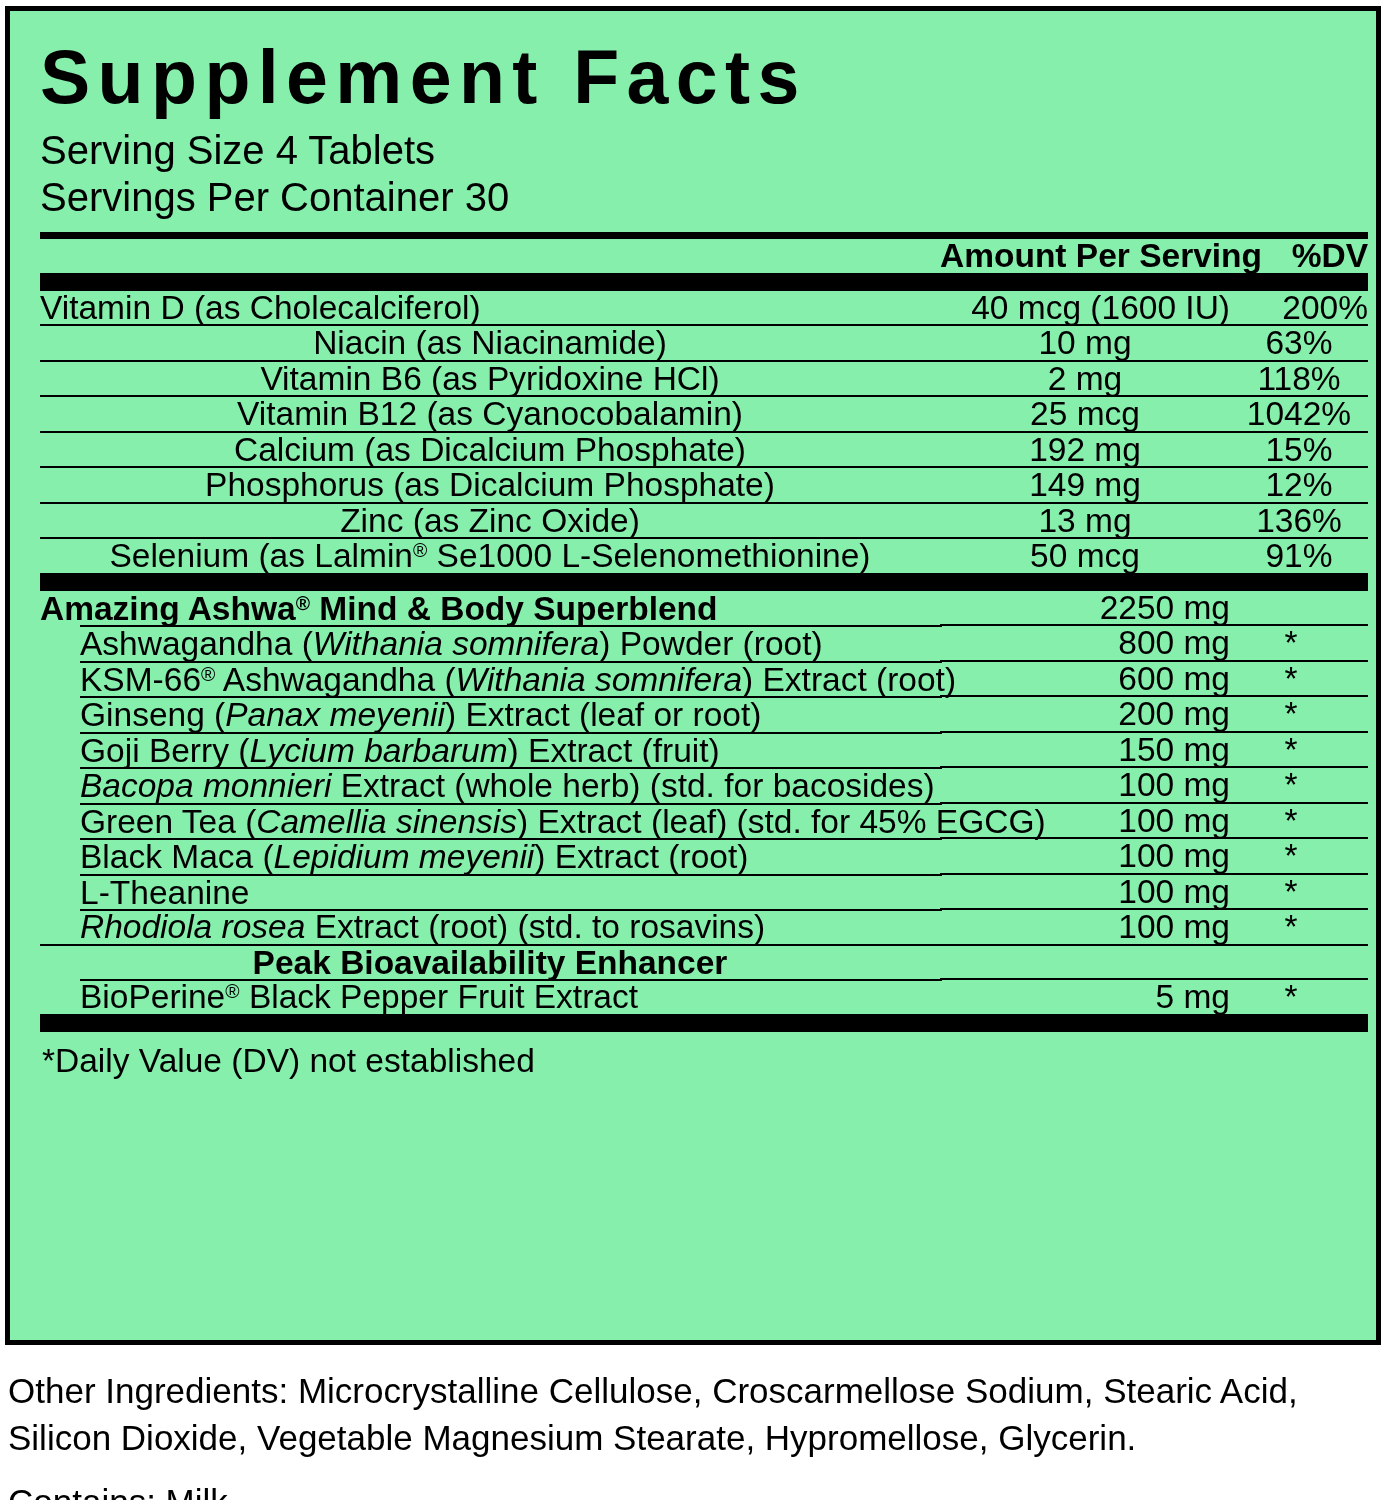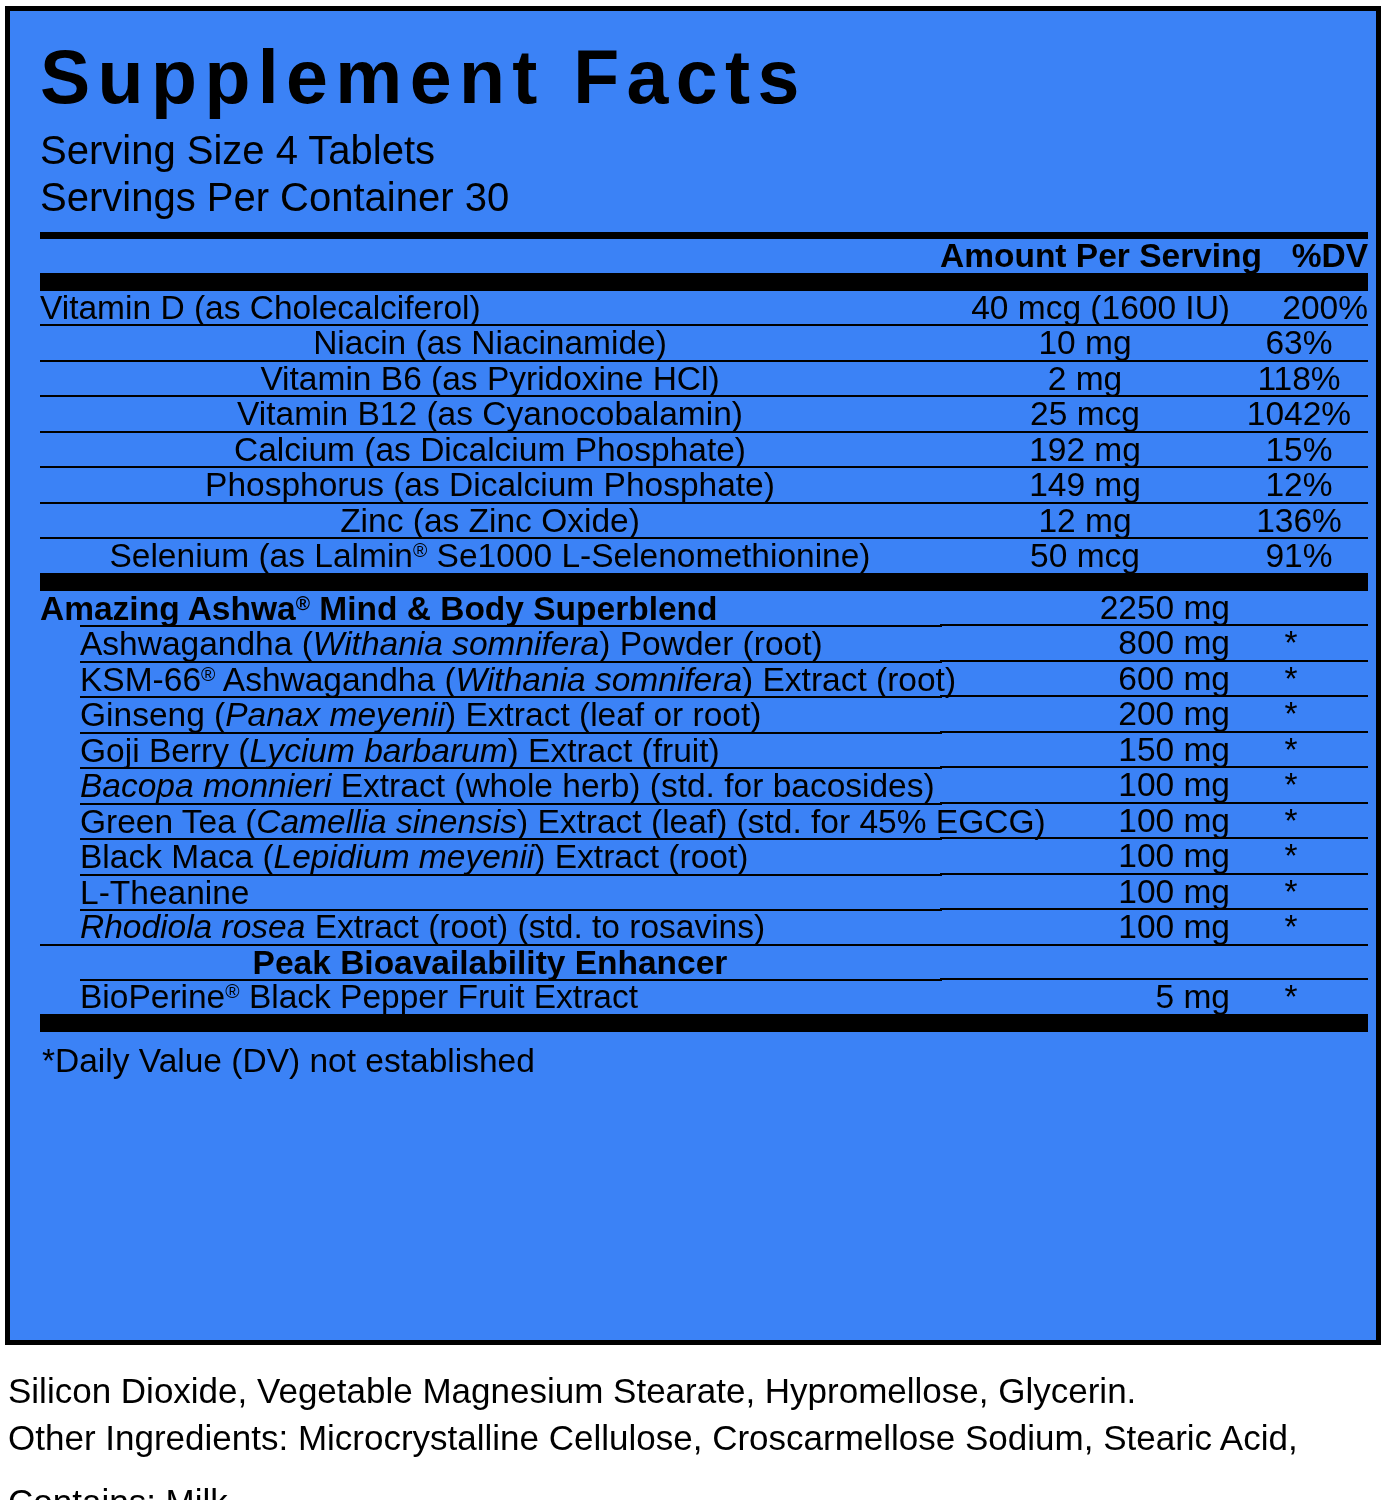--- a/index.html
+++ b/index.html
@@ -16,21 +16,21 @@
   }
 
   .panel {
     position: absolute;
     left: 5px;
     top: 6px;
     width: 1376px;
     height: 1339px;
     border: 5px solid #000000;
     box-sizing: border-box;
-    background: #3b82f6;
+    background: #86efac;
   }
 
   .inner {
     position: absolute;
     left: 30px;
     top: 6px;
     right: 16px;
     width: 1326px;
   }
 
@@ -227,21 +227,21 @@
             <td class="cell-amt">192 mg</td>
             <td class="cell-dv">15%</td>
           </tr>
           <tr class="row rule-top">
             <td class="cell-name">Phosphorus (as Dicalcium Phosphate)</td>
             <td class="cell-amt">149 mg</td>
             <td class="cell-dv">12%</td>
           </tr>
           <tr class="row rule-top">
             <td class="cell-name">Zinc (as Zinc Oxide)</td>
-            <td class="cell-amt">12 mg</td>
+            <td class="cell-amt">13 mg</td>
             <td class="cell-dv">136%</td>
           </tr>
           <tr class="row rule-top">
             <td class="cell-name">Selenium (as Lalmin<sup class="reg">®</sup> Se1000 L-Selenomethionine)</td>
             <td class="cell-amt">50 mcg</td>
             <td class="cell-dv">91%</td>
           </tr>
         </tbody>
     </table>
 
@@ -327,17 +327,17 @@
         </tbody>
     </table>
 
     <div class="bar-thick"></div>
     <div class="footnote">*Daily Value (DV) not established</div>
 
   </div>
 </div>
 
 <div class="other">
+  <p>Other Ingredients: Microcrystalline Cellulose, Croscarmellose Sodium, Stearic Acid,</p>
   <p>Silicon Dioxide, Vegetable Magnesium Stearate, Hypromellose, Glycerin.</p>
-  <p>Other Ingredients: Microcrystalline Cellulose, Croscarmellose Sodium, Stearic Acid,</p>
   <div class="gap"></div>
   <p>Contains: Milk.</p>
 </div>
 
 </body></html>

